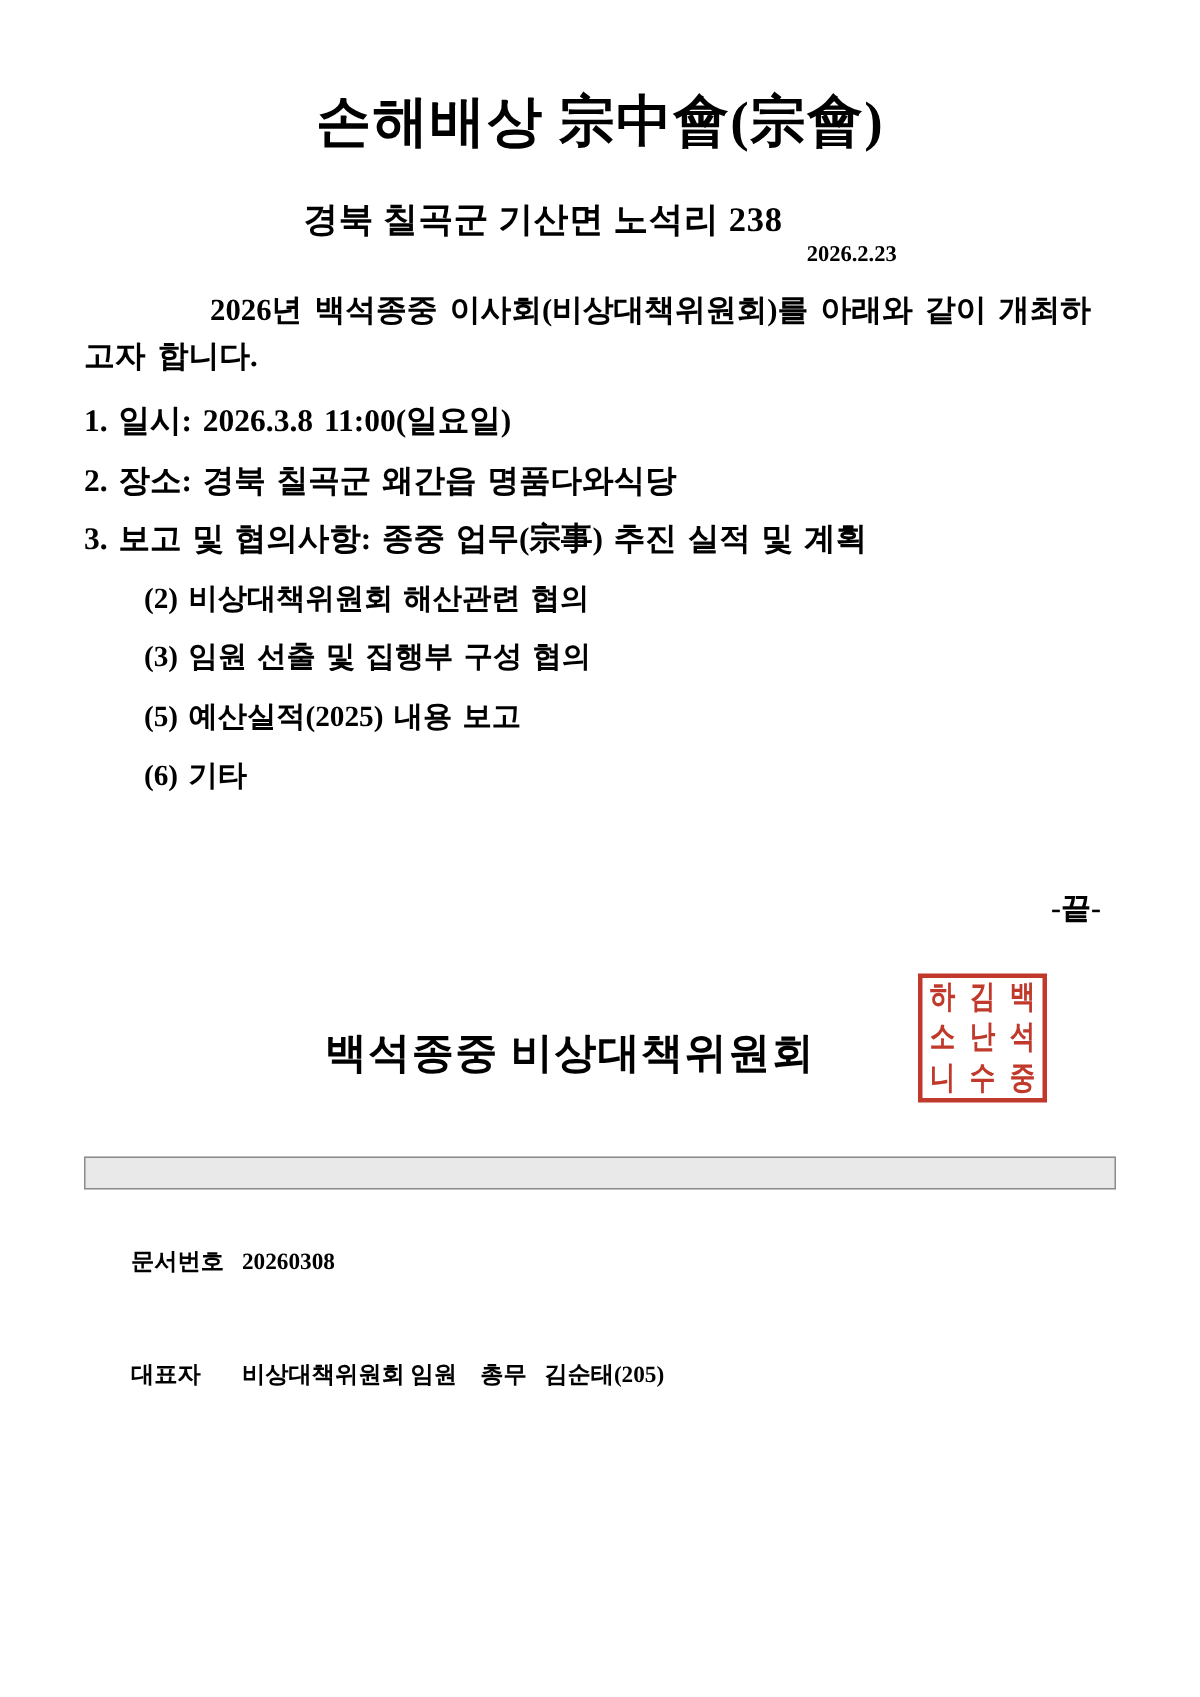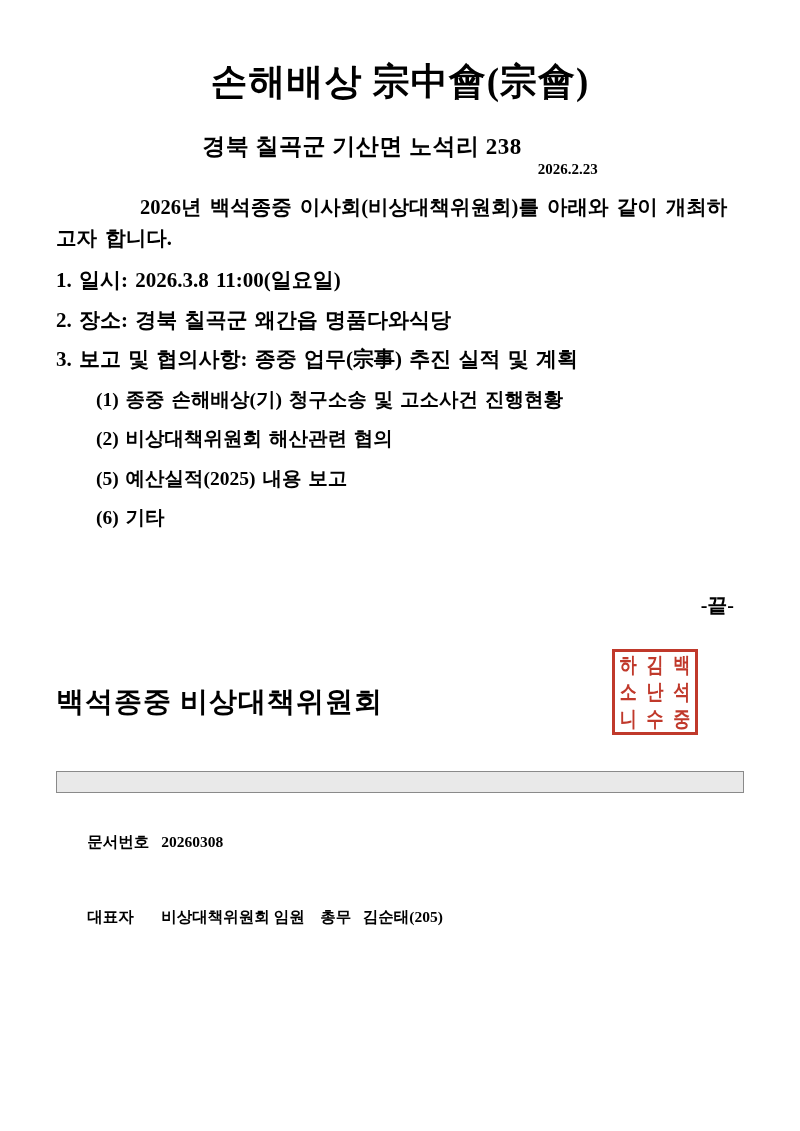--- a/index.html
+++ b/index.html
@@ -93,20 +93,21 @@
     font-weight: bold;
     margin-top: 62px;
     padding-right: 10px;
   }
   .signature-row {
     position: relative;
     margin-top: 40px;
     height: 96px;
   }
   .signature {
+    text-align: center;
     font-size: 28px;
     font-weight: bold;
     letter-spacing: 1px;
     padding-right: 40px;
     padding-top: 24px;
   }
   .seal {
     position: absolute;
     right: 46px;
     top: -10px;
@@ -164,22 +165,22 @@
   </div>
 
 
   <div class="body-para">2026년  백석종중  이사회(비상대책위원회)를  아래와 같이 개최하고자 합니다.</div>
 
 
   <div class="item">1. 일시: 2026.3.8 11:00(일요일)</div>
   <div class="item">2. 장소: 경북 칠곡군 왜간읍 명품다와식당</div>
   <div class="item">3. 보고 및 협의사항: 종중 업무(宗事) 추진 실적 및 계획</div>
 
-  <div class="subitem">(1) 종중 손해배상(기) 청구소송 및 고소사건 진행현황</div>
   <div class="subitem">(2) 비상대책위원회 해산관련 협의</div>
+  <div class="subitem">(3) 임원 선출 및 집행부 구성 협의</div>
   <div class="subitem">(5) 예산실적(2025) 내용 보고</div>
   <div class="subitem">(6) 기타</div>
 
   <div class="end-mark">-끝-</div>
 
   <div class="signature-row">
     <div class="signature">백석종중 비상대책위원회</div>
     <div class="seal">
       <span>하</span>
       <span>김</span>

